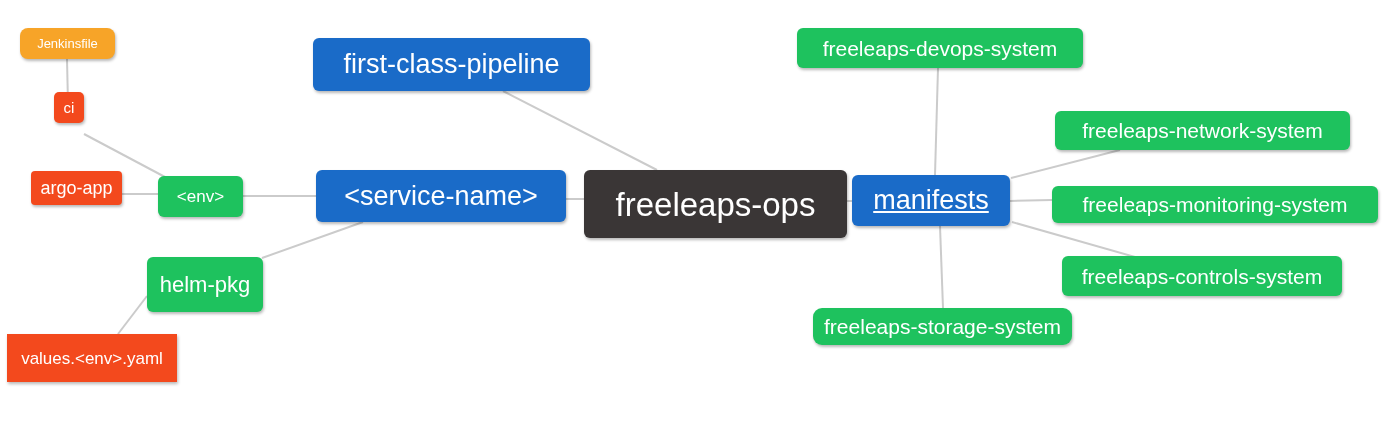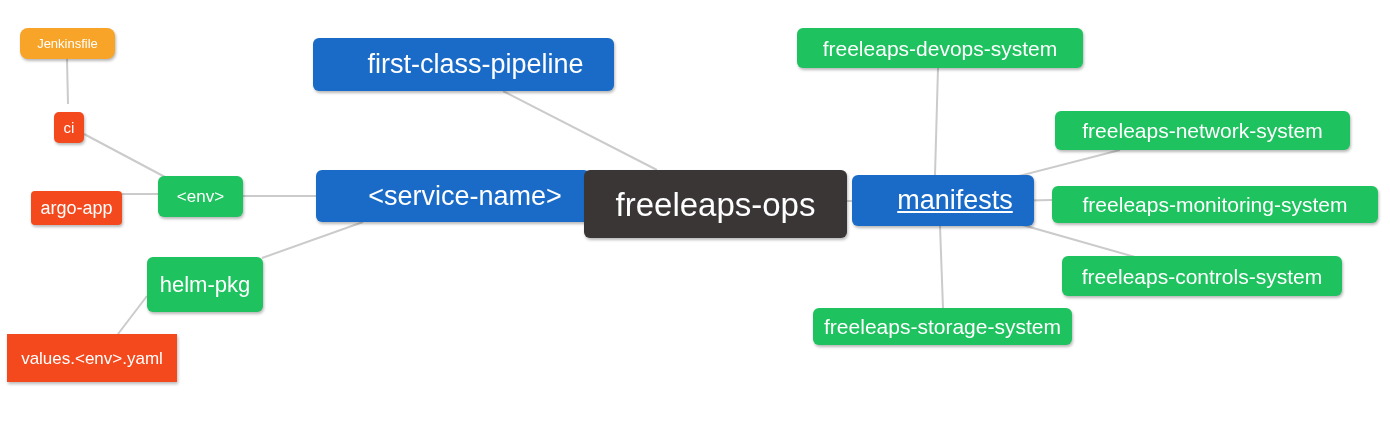--- a/index.html
+++ b/index.html
@@ -31,39 +31,39 @@
     border-radius: 6px;
     box-shadow: 1px 2px 3px rgba(0,0,0,0.28);
     white-space: nowrap;
     cursor: default;
     line-height: 1;
     user-select: none;
   }
   .c-orange { background: var(--orange, #F7A428); }
   .c-red    { background: var(--red,    #F3491D); }
   .c-green  { background: var(--green,  #1EC25E); }
-  .c-blue   { background: var(--blue,   #1A6BC8); padding-left: 24px; }
+  .c-blue   { background: var(--blue,   #1A6BC8); }
   .c-dark   { background: var(--dark,   #3A3636); text-align: center; }
 
   
   .n-jenkinsfile { left:20px;  top:28px;  width:95px;  height:31px; font-size:13px; border-radius:8px; }
-  .n-ci          { left:54px;  top:112px; width:30px;  height:31px; font-size:15px; border-radius:5px; }
-  .n-argo-app    { left:31px;  top:191px; width:91px;  height:34px; font-size:18px; border-radius:4px; }
+  .n-ci          { left:54px;  top:92px; width:30px;  height:31px; font-size:15px; border-radius:5px; }
+  .n-argo-app    { left:31px;  top:171px; width:91px;  height:34px; font-size:18px; border-radius:4px; }
   .n-env         { left:158px; top:176px; width:85px;  height:41px; font-size:17px; }
   .n-helm-pkg    { left:147px; top:257px; width:116px; height:55px; font-size:22px; }
   .n-values      { left:7px;   top:334px; width:170px; height:48px; font-size:17px; border-radius:0; }
   .n-fcp         { left:313px; top:38px;  width:277px; height:53px; font-size:27px; }
   .n-service     { left:316px; top:170px; width:250px; height:52px; font-size:27px; }
   .n-ops         { left:584px; top:170px; width:263px; height:68px; font-size:33px; }
   .n-manifests   { left:852px; top:175px; width:158px; height:51px; font-size:27px;text-decoration:underline; }
   .n-devops      { left:797px; top:28px;  width:286px; height:40px; font-size:21px; }
   .n-network     { left:1055px; top:111px; width:295px; height:39px; font-size:21px; }
   .n-monitoring  { left:1052px; top:186px; width:326px; height:37px; font-size:21px; }
   .n-controls    { left:1062px; top:256px; width:280px; height:40px; font-size:21px; }
-  .n-storage     { left:813px;  top:308px; width:259px; height:37px; font-size:21px; }
+  .n-storage     { left:813px;  top:308px; width:259px; height:37px; font-size:21px;border-radius:9px; }
 </style>
 </head>
 <body>
 
 <div class="stage">
 
   <svg class="edge-layer" viewBox="0 0 1390 421" xmlns="http://www.w3.org/2000/svg">
     <line x1="67" y1="59" x2="68" y2="104"></line>
     <line x1="84" y1="134" x2="165" y2="177"></line>
     <line x1="122" y1="194" x2="158" y2="194"></line>

